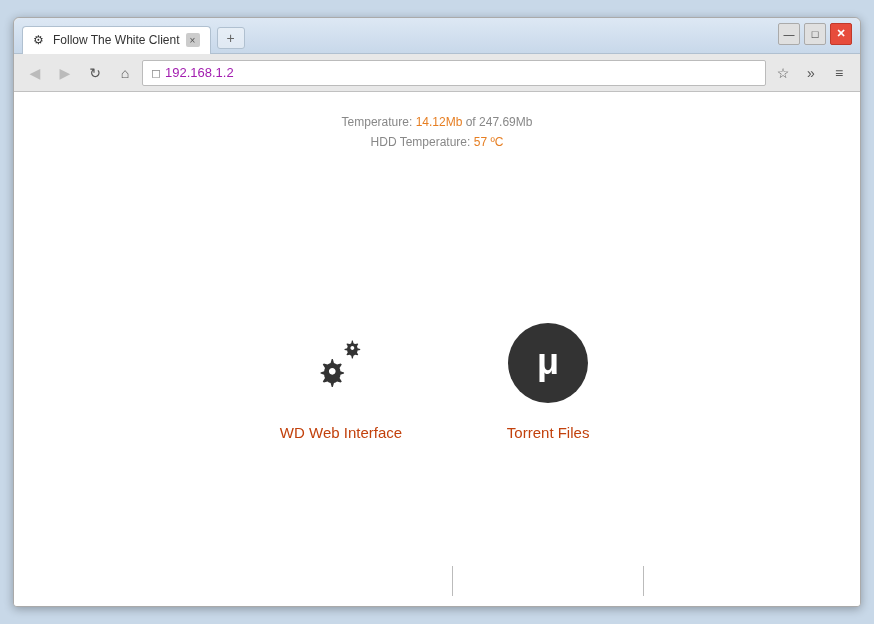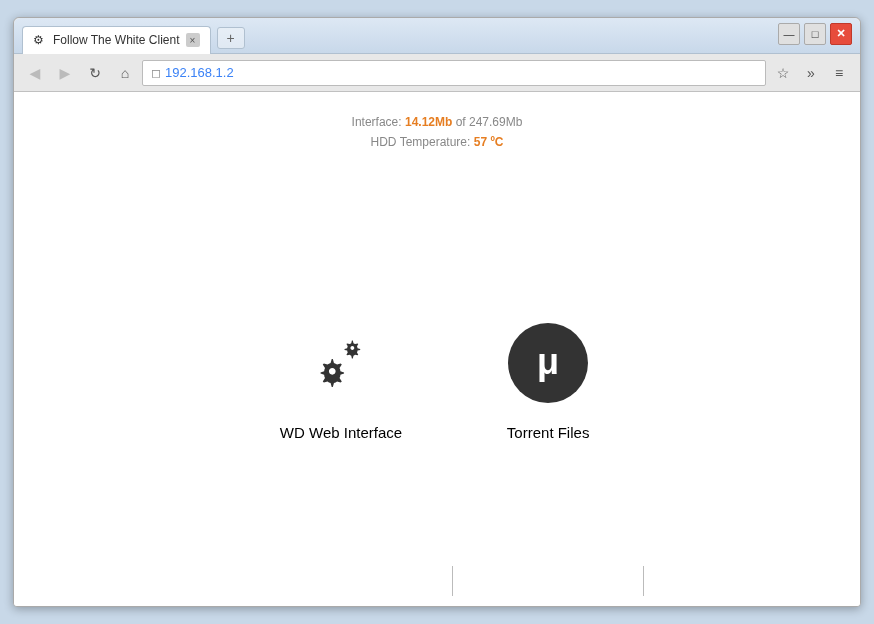--- a/index.html
+++ b/index.html
@@ -159,21 +159,21 @@
     .address-bar-icon {
       color: #888;
       font-size: 12px;
     }
 
     .address-bar {
       flex: 1;
       border: none;
       outline: none;
       font-size: 13px;
-      color: #3b82f6;
+      color: #a21caf;
       background: transparent;
     }
 
     .nav-right-btns {
       display: flex;
       gap: 2px;
       align-items: center;
     }
 
     
@@ -190,21 +190,21 @@
     .system-stats {
       margin-top: 20px;
       text-align: center;
       font-size: 12px;
       color: #888;
       line-height: 1.7;
     }
 
     .system-stats .stat-value {
       color: #e67e22;
-      font-weight: bold;
+      font-weight: normal;
     }
 
     
     .app-links {
       flex: 1;
       display: flex;
       align-items: center;
       justify-content: center;
       gap: 0;
     }
@@ -222,21 +222,21 @@
     .app-icon-wrap {
       width: 90px;
       height: 90px;
       display: flex;
       align-items: center;
       justify-content: center;
     }
 
     .app-label {
       font-size: 15px;
-      color: #000000;
+      color: #c2410c;
       text-decoration: none;
     }
 
     .separator {
       width: 1px;
       height: 30px;
       background: #bbb;
       align-self: flex-end;
       margin-bottom: 10px;
     }
@@ -302,21 +302,21 @@
       <button class="nav-btn">☆</button>
       <button class="nav-btn">»</button>
       <button class="nav-btn">≡</button>
     </div>
   </div>
 
   <div class="page-content">
 
     <div class="system-stats">
       <div>
-        <span>Interface:</span>
+        <span>Temperature:</span>
         <span class="stat-value">14.12Mb</span>
         <span>of 247.69Mb</span>
       </div>
       <div>
         <span>HDD Temperature:</span>
         <span class="stat-value">57 ºC</span>
       </div>
     </div>
 
     <div class="app-links">

